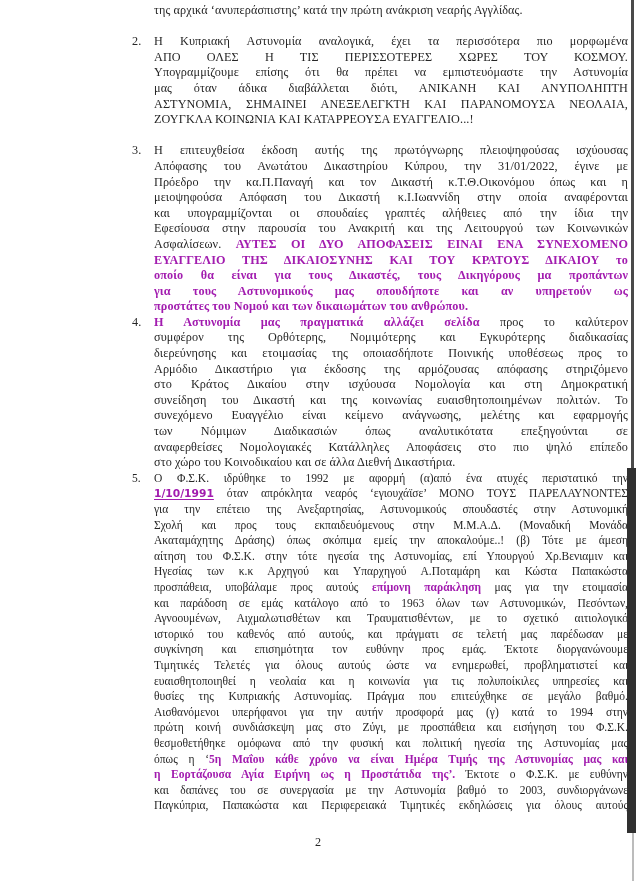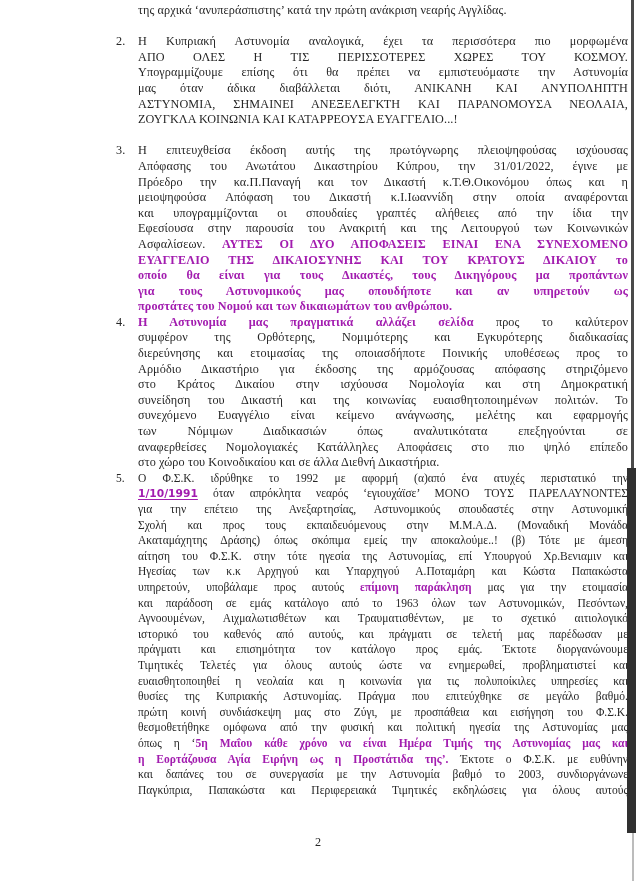--- a/index.html
+++ b/index.html
@@ -17,20 +17,21 @@
     left: 116px;
     top: 3px;
     width: 512px;
   }
   .para {
     position: relative;
     padding-left: 22px;
     font-size: 12.2px;
     line-height: 15.6px;
     letter-spacing: 0.1px;
+    margin-left: 16px;
   }
   .para.small { font-size: 11.5px; letter-spacing: 0; }
   .para.gap { margin-top: 15.6px; }
   .marker {
     position: absolute;
     left: 0;
     top: 0;
     width: 20px;
   }
   .line {
@@ -119,28 +120,29 @@
       </div>
       <div class="para small">
         <span class="marker">5.</span>
         <div class="line"><span>Ο Φ.Σ.Κ. ιδρύθηκε το 1992 με αφορμή (α)από ένα ατυχές περιστατικό την</span></div>
         <div class="line"><span class="bseg useg sseg">1/10/1991</span><span> όταν απρόκλητα νεαρός ‘εγιουχάϊσε’ ΜΟΝΟ ΤΟΥΣ ΠΑΡΕΛΑΥΝΟΝΤΕΣ</span></div>
         <div class="line"><span>για την επέτειο της Ανεξαρτησίας, Αστυνομικούς σπουδαστές στην Αστυνομική</span></div>
         <div class="line"><span>Σχολή και προς τους εκπαιδευόμενους στην Μ.Μ.Α.Δ. (Μοναδική Μονάδα</span></div>
         <div class="line"><span>Ακαταμάχητης Δράσης) όπως σκόπιμα εμείς την αποκαλούμε..! (β) Τότε με άμεση</span></div>
         <div class="line"><span>αίτηση του Φ.Σ.Κ. στην τότε ηγεσία της Αστυνομίας, επί Υπουργού Χρ.Βενιαμιν και</span></div>
         <div class="line"><span>Ηγεσίας των κ.κ Αρχηγού και Υπαρχηγού Α.Ποταμάρη και Κώστα Παπακώστα</span></div>
-        <div class="line"><span>υπηρετούν, υποβάλαμε προς αυτούς </span><span class="bseg">επίμονη παράκληση</span><span> μας για την ετοιμασία</span></div>
+        <div class="line"><span>προσπάθεια, υποβάλαμε προς αυτούς </span><span class="bseg">επίμονη παράκληση</span><span> μας για την ετοιμασία</span></div>
         <div class="line"><span>και παράδοση σε εμάς κατάλογο από το 1963 όλων των Αστυνομικών, Πεσόντων,</span></div>
         <div class="line"><span>Αγνοουμένων, Αιχμαλωτισθέτων και Τραυματισθέντων, με το σχετικό αιτιολογικό</span></div>
         <div class="line"><span>ιστορικό του καθενός από αυτούς, και πράγματι σε τελετή μας παρέδωσαν με</span></div>
-        <div class="line"><span>πράγματι και επισημότητα τον κατάλογο προς εμάς. Έκτοτε διοργανώνουμε</span></div>
+        <div class="line"><span>συγκίνηση και επισημότητα τον ευθύνην προς εμάς. Έκτοτε διοργανώνουμε</span></div>
         <div class="line"><span>Τιμητικές Τελετές για όλους αυτούς ώστε να ενημερωθεί, προβληματιστεί και</span></div>
         <div class="line"><span>ευαισθητοποιηθεί η νεολαία και η κοινωνία για τις πολυποίκιλες υπηρεσίες και</span></div>
         <div class="line"><span>θυσίες της Κυπριακής Αστυνομίας. Πράγμα που επιτεύχθηκε σε μεγάλο βαθμό.</span></div>
+        <div class="line"><span>Αισθανόμενοι υπερήφανοι για την αυτήν προσφορά μας (γ)  κατά το 1994 στην</span></div>
         <div class="line"><span>πρώτη κοινή συνδιάσκεψη μας στο Ζύγι, με προσπάθεια και εισήγηση του Φ.Σ.Κ.</span></div>
         <div class="line"><span>θεσμοθετήθηκε ομόφωνα από την φυσική και πολιτική ηγεσία της Αστυνομίας μας</span></div>
         <div class="line"><span>όπως η ‘</span><span class="bseg">5η Μαΐου κάθε χρόνο να είναι Ημέρα Τιμής της Αστυνομίας μας και</span></div>
         <div class="line"><span class="bseg">η Εορτάζουσα Αγία Ειρήνη ως η Προστάτιδα της’.</span><span> Έκτοτε ο Φ.Σ.Κ. με ευθύνην</span></div>
         <div class="line"><span>και δαπάνες του σε συνεργασία με την Αστυνομία βαθμό το 2003, συνδιοργάνωνε</span></div>
         <div class="line"><span>Παγκύπρια, Παπακώστα και Περιφερειακά Τιμητικές εκδηλώσεις για όλους αυτούς</span></div>
       </div>
     </div>
   <div class="page-number">2</div>
   <div class="edge-thin-upper"></div>

